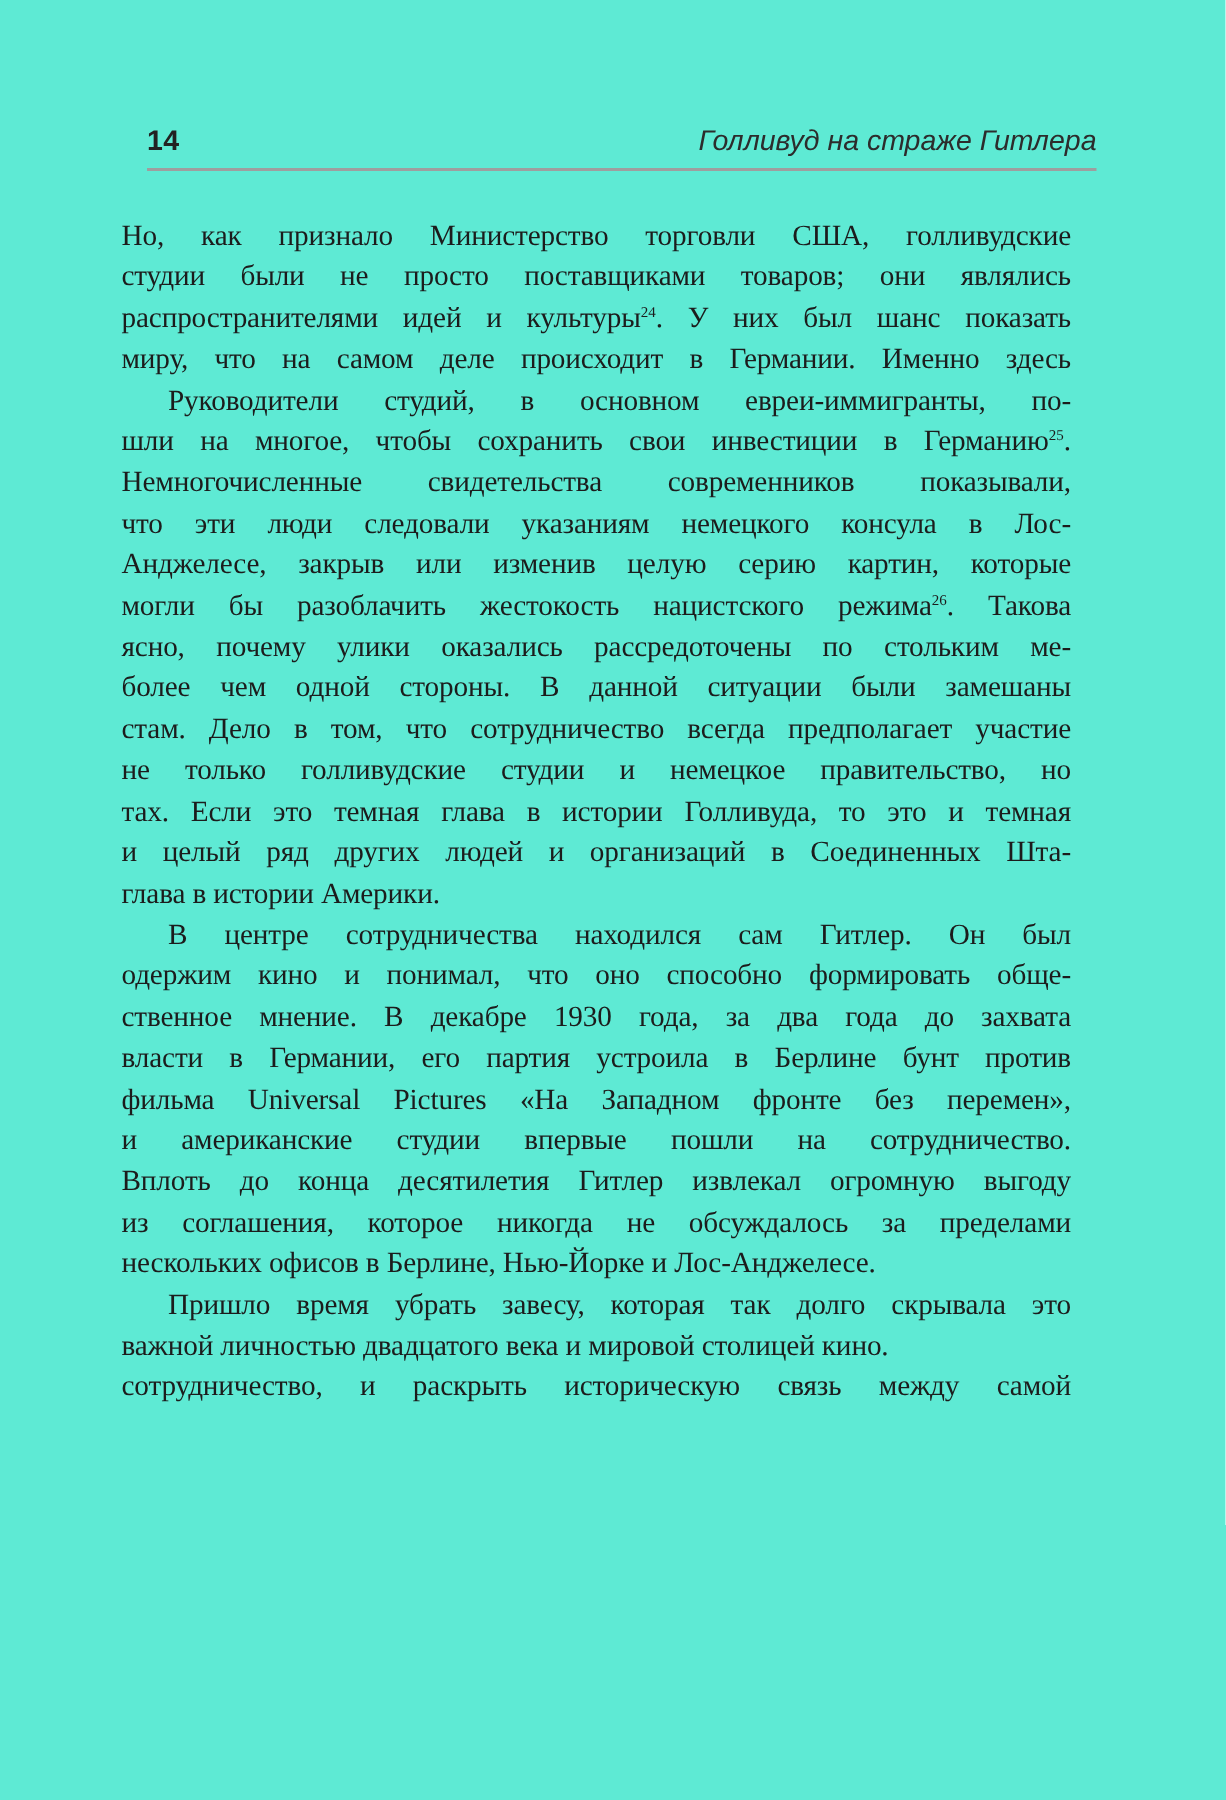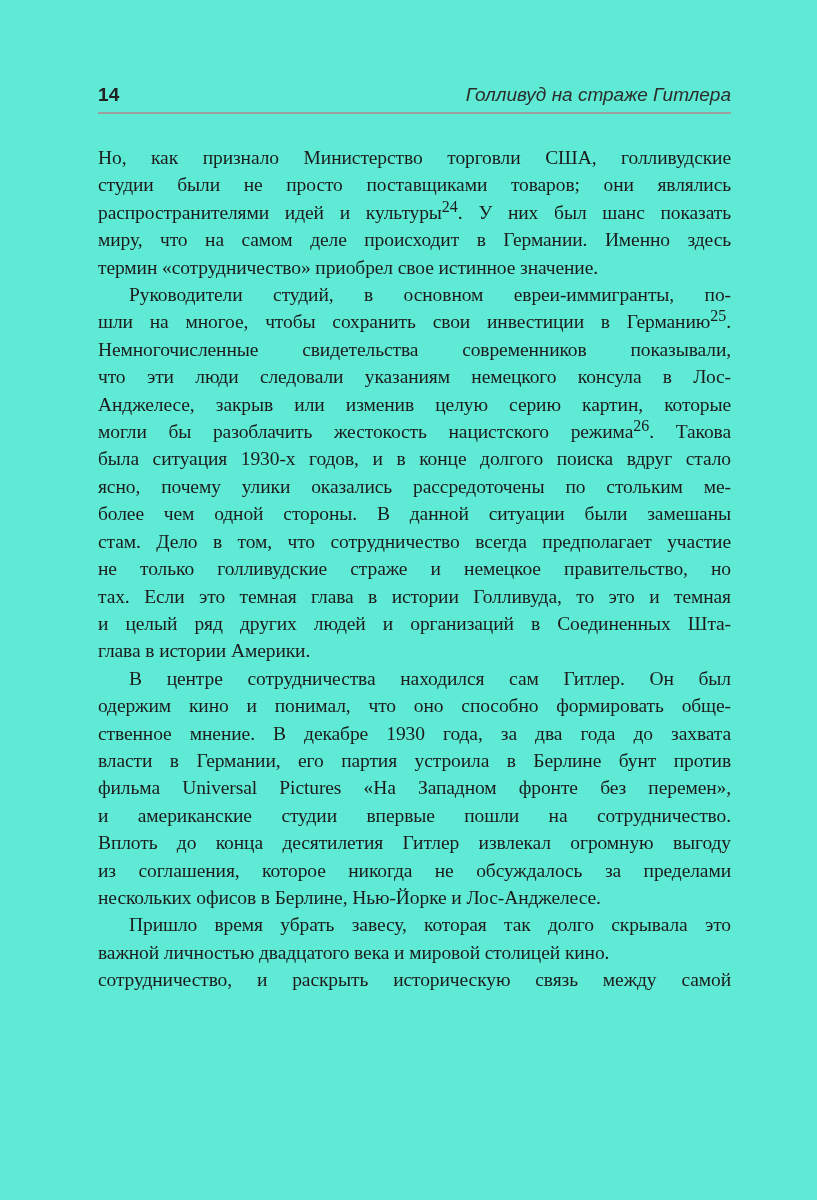--- a/index.html
+++ b/index.html
@@ -35,74 +35,72 @@
     letter-spacing: 0.3px;
   }
   .running-title {
     font-style: italic;
     font-size: 19px;
     color: #2c2c2c;
     margin-left: 10px;
   }
   .body-text {
     position: absolute;
-    left: 98px;
+    left: 81px;
     top: 144px;
     width: 633px;
     font-size: 19.5px;
     line-height: 27.4px;
     letter-spacing: -0.1px;
   }
   .paragraph { margin: 0; }
   .line {
     text-align: justify;
     text-align-last: justify;
     white-space: normal;
   }
   .line.last {
     text-align-last: left;
   }
   .line.indent {
     text-indent: 31px;
   }
   .line sup {
-    font-size: 16px;
+    font-size: 10px;
     line-height: 0;
     vertical-align: 7px;
     letter-spacing: 0;
   }
 </style>
 </head>
 <body>
 
 <div class="page">
   <div class="running-header">
     <span class="page-number">14</span>
     <span class="running-title">Голливуд на страже Гитлера</span>
   </div>
   <div class="body-text">
       <div class="paragraph">
         <div class="line">Но, как признало Министерство торговли США, голливудские</div>
         <div class="line">студии были не просто поставщиками товаров; они являлись</div>
         <div class="line">распространителями идей и культуры<sup>24</sup>. У них был шанс показать</div>
         <div class="line">миру, что на самом деле происходит в Германии. Именно здесь</div>
-        <div class="line last">термин «сотрудничество» приобрел свое истинное значение.</div>
       </div>
       <div class="paragraph">
         <div class="line indent">Руководители студий, в основном евреи-иммигранты, по-</div>
         <div class="line">шли на многое, чтобы сохранить свои инвестиции в Германию<sup>25</sup>.</div>
         <div class="line">Немногочисленные свидетельства современников показывали,</div>
         <div class="line">что эти люди следовали указаниям немецкого консула в Лос-</div>
         <div class="line">Анджелесе, закрыв или изменив целую серию картин, которые</div>
         <div class="line">могли бы разоблачить жестокость нацистского режима<sup>26</sup>. Такова</div>
-        <div class="line">была ситуация 1930-х годов, и в конце долгого поиска вдруг стало</div>
         <div class="line">ясно, почему улики оказались рассредоточены по стольким ме-</div>
         <div class="line">более чем одной стороны. В данной ситуации были замешаны</div>
         <div class="line">стам. Дело в том, что сотрудничество всегда предполагает участие</div>
-        <div class="line">не только голливудские страже и немецкое правительство, но</div>
+        <div class="line">не только голливудские студии и немецкое правительство, но</div>
         <div class="line">тах. Если это темная глава в истории Голливуда, то это и темная</div>
         <div class="line">и целый ряд других людей и организаций в Соединенных Шта-</div>
         <div class="line last">глава в истории Америки.</div>
       </div>
       <div class="paragraph">
         <div class="line indent">В центре сотрудничества находился сам Гитлер. Он был</div>
         <div class="line">одержим кино и понимал, что оно способно формировать обще-</div>
         <div class="line">ственное мнение. В декабре 1930 года, за два года до захвата</div>
         <div class="line">власти в Германии, его партия устроила в Берлине бунт против</div>
         <div class="line">фильма Universal Pictures «На Западном фронте без перемен»,</div>

